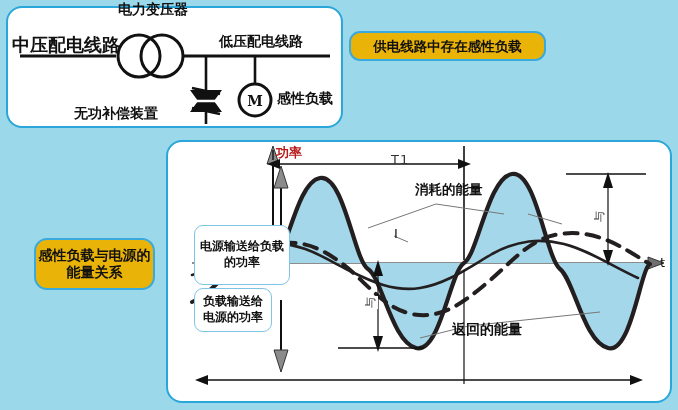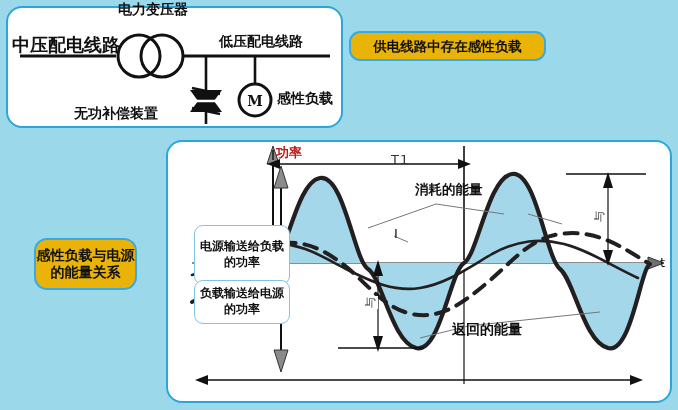--- a/index.html
+++ b/index.html
@@ -25,31 +25,31 @@
   
   .callout{
     position:absolute;background:#eab308;
     border:2px solid #3aa9dd;border-radius:11px;
     box-sizing:border-box;
     display:flex;align-items:center;justify-content:center;
     text-align:center;line-height:1.25;
     font-weight:bold;color:#111;
   }
   #callout-inductive{left:349px;top:31px;width:197px;height:30px;font-size:13.5px;}
-  #callout-energy-relation{left:34px;top:238px;width:103px;height:52px;font-size:14px;
+  #callout-energy-relation{left:34px;top:238px;width:121px;height:52px;font-size:14px;
       border-width:2.5px;border-radius:13px;}
   .mini-callout{
     position:absolute;background:#ffffff;border:1.5px solid #7fc4e4;
     border-radius:9px;box-sizing:border-box;
     display:flex;align-items:center;justify-content:center;
     text-align:center;line-height:1.3;font-weight:bold;color:#111;font-size:12px;
     padding:2px 4px;
   }
   #callout-source-to-load{left:194px;top:188px;width:96px;height:60px;margin-top:37px;}
-  #callout-load-to-source{left:194px;top:280px;width:96px;height:44px;}
+  #callout-load-to-source{left:194px;top:288px;width:78px;height:44px;}
 
   
   .ctext{position:absolute;font-weight:bold;color:#111;white-space:nowrap;}
   #lbl-transformer{left:118px;top:1px;font-size:14px;}
   #lbl-mv-line{left:12px;top:33px;font-size:18px;}
   #lbl-lv-line{left:219px;top:33px;font-size:14px;}
   #lbl-compensator{left:74px;top:105px;font-size:14px;}
   #lbl-inductive-load{left:277px;top:90px;font-size:14px;}
 
   

